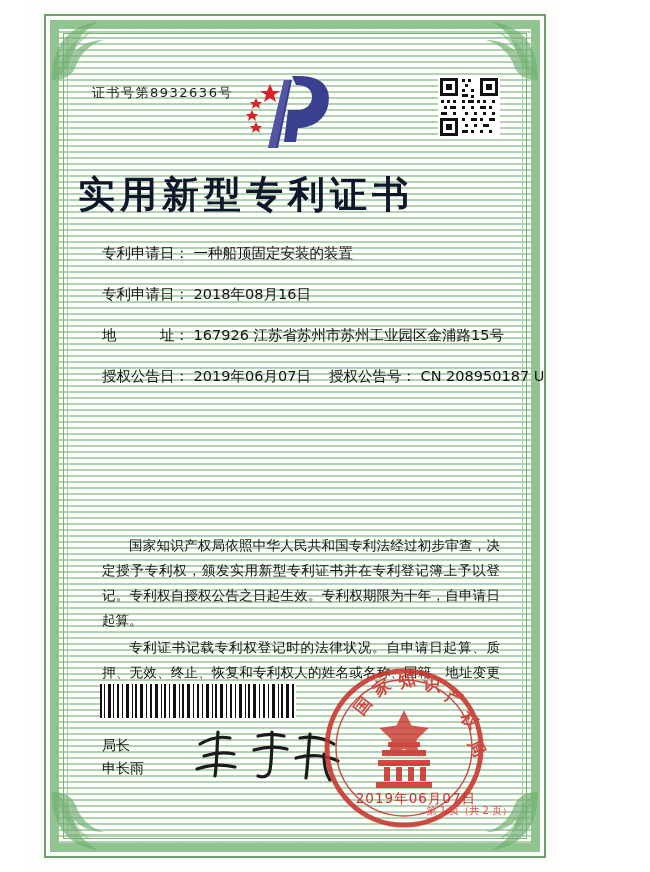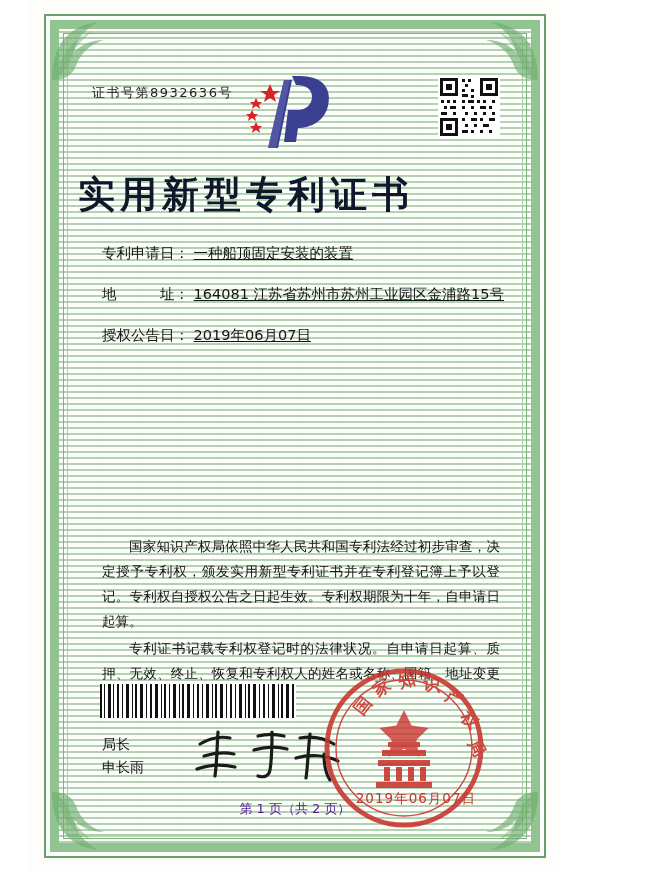--- a/index.html
+++ b/index.html
@@ -137,59 +137,59 @@
     font-size: 14.5px;
     color: #141414;
     margin-bottom: 22px;
     white-space: nowrap;
     font-family: "DejaVu Sans", "Liberation Sans", sans-serif;
   }
   .fl {
     display: inline-block;
     color: #141414;
   }
-  .fv { display: inline-block; text-decoration: underline; }
+  .fv { display: inline-block; }
 
   .two-col {
     display: flex;
     gap: 18px;
   }
   .two-col .c1 { width: 290px; }
 
   
   .para {
     position: absolute;
     left: 24px; right: 12px;
     top: 486px;
     font-size: 13.5px;
     line-height: 25px;
     color: #141414;
     text-align: justify;
-    font-family: Liberation Sans, sans-serif;
+    font-family: Liberation Mono, monospace;
   }
   .para p { margin: 0; text-indent: 2em; }
   .para p + p { margin-top: 2px; }
 
   
   .barcode {
     position: absolute;
     left: 22px;
     top: 636px;
     width: 196px;
     height: 34px;
   }
 
   
   .sign-block {
     position: absolute;
     left: 24px;
     top: 686px;
     font-size: 14px;
     line-height: 23px;
-    font-family: Liberation Mono, monospace;
+    font-family: Liberation Sans, sans-serif;
     color: #141414;
   }
   .handwriting {
     position: absolute;
     left: 110px;
     top: 676px;
     width: 160px;
     height: 62px;
     color: #1b1b1b;
   }
@@ -209,23 +209,23 @@
     font-size: 13.5px;
     color: #c9332c;
     letter-spacing: 1px;
     font-family: "DejaVu Sans", "Liberation Sans", sans-serif;
   }
 
   .page-footer {
     position: absolute;
     left: 0; right: 0;
     bottom: 6px;
-    text-align: center;
-    font-size: 13px;
-    color: #4c1d95;
+    text-align: right;
+    font-size: 10px;
+    color: #ef4444;
     font-family: "DejaVu Sans", "Liberation Sans", sans-serif;
   }
 </style>
 </head>
 <body>
 
 <div class="certificate">
 
   <div class="border-outer"></div>
   <div class="border-guilloche"></div>
@@ -334,31 +334,39 @@
 
     <div class="fields">
 
       <div class="field-row">
         <span class="fl">专利申请日：</span>
         <span class="fv">一种船顶固定安装的装置</span>
       </div>
 
 
 
+      <div class="field-row">
+        <span class="fl">专利申请日：</span>
+        <span class="fv">2018年08月16日</span>
+      </div>
 
 
       <div class="field-row">
         <span class="fl">地　　　址：</span>
-        <span class="fv">164081 江苏省苏州市苏州工业园区金浦路15号</span>
+        <span class="fv">167926 江苏省苏州市苏州工业园区金浦路15号</span>
       </div>
 
       <div class="field-row two-col">
         <span class="c1">
           <span class="fl">授权公告日：</span>
           <span class="fv">2019年06月07日</span>
+        </span>
+        <span>
+          <span class="fl">授权公告号：</span>
+          <span class="fv">CN 208950187 U</span>
         </span>
       </div>
 
     </div>
 
     <div class="para">
       <p>国家知识产权局依照中华人民共和国专利法经过初步审查，决定授予专利权，颁发实用新型专利证书并在专利登记簿上予以登记。专利权自授权公告之日起生效。专利权期限为十年，自申请日起算。</p>
       <p>专利证书记载专利权登记时的法律状况。自申请日起算、质押、无效、终止、恢复和专利权人的姓名或名称、国籍、地址变更等事项记载在专利登记簿上。</p>
     </div>
 

